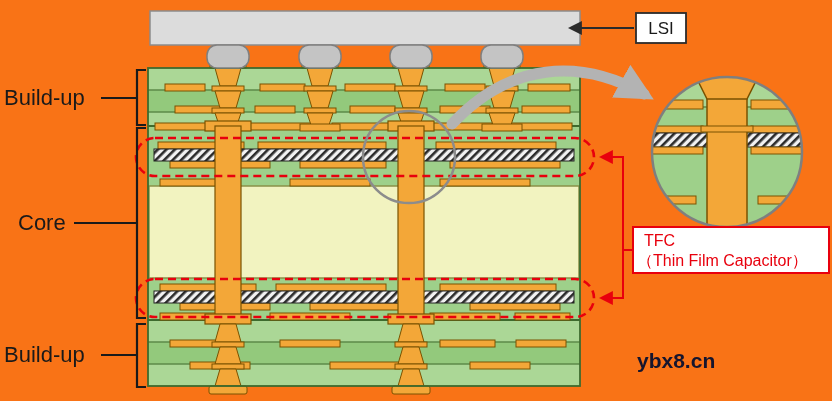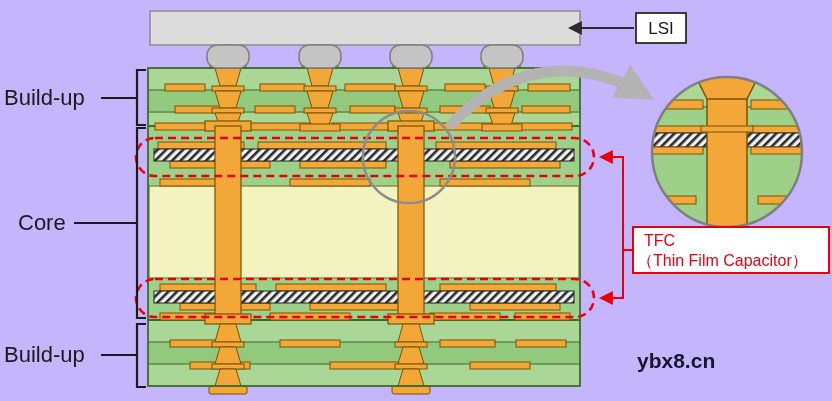--- a/index.html
+++ b/index.html
@@ -1,16 +1,16 @@
 <!DOCTYPE html>
 <html><head>
 <meta charset="utf-8">
 <style>
   html,body{margin:0;padding:0;background:#ffffff;}
-  .canvas{position:relative;width:832px;height:401px;background:#c4b5fd;overflow:hidden;}
+  .canvas{position:relative;width:832px;height:401px;background:#f97316;overflow:hidden;}
   svg{display:block;}
   svg text{font-family:"Liberation Sans", sans-serif;}
   .region-label{font-size:22px;fill:#1a1a1a;}
   .lsi-label{font-size:17px;fill:#1a1a1a;}
   .tfc-label{font-size:16px;fill:#e8000d;}
   .watermark{font-size:21px;font-weight:bold;fill:#15152e;}
 </style>
 </head>
 <body>
 

